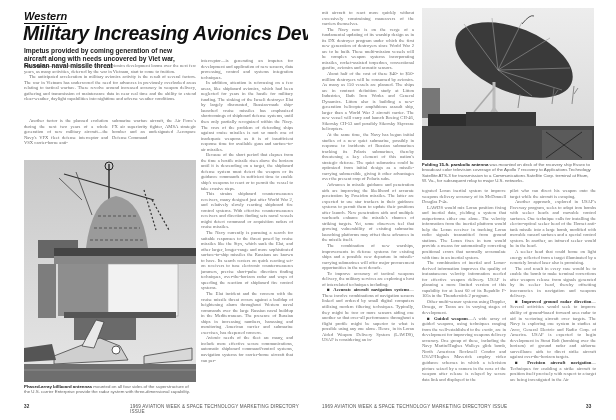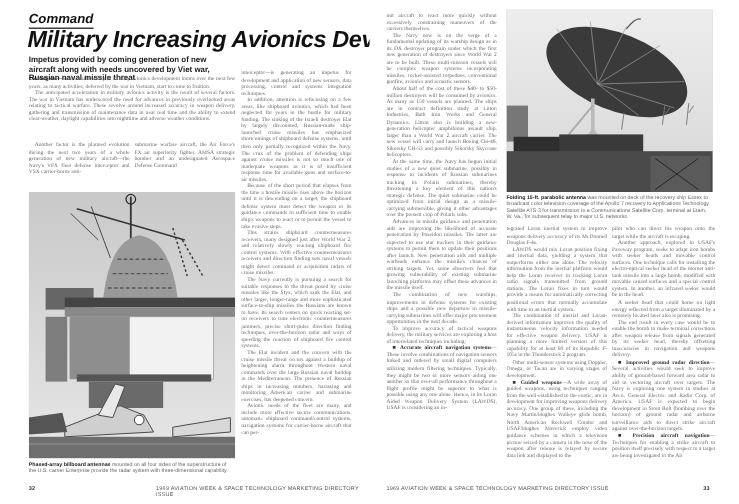--- a/index.html
+++ b/index.html
@@ -48,21 +48,21 @@
     position: absolute; top: 404px;
     font-family: "Liberation Sans", sans-serif; font-size: 4.6px; color: #555;
     letter-spacing: 0.2px;
   }
   .pagenum { font-weight: bold; color: #333; }
 </style>
 </head>
 <body>
 
 <div class="page page-left">
-  <div class="section-label">Command</div>
+  <div class="section-label">Western</div>
   <div class="headline">Military Increasing Avionics Development</div>
   <div class="deck">Impetus provided by coming generation of new aircraft along with needs uncovered by Viet war, Russian naval missile threat</div>
 
   <div class="col" style="left:24px; top:63px; width:172px; height:56px;">
     <p class="noindent"><b>Los Angeles—</b><span>Substantial buildup in military avionics development looms over the next few years, as many activities, deferred by the war in Vietnam, start to come to fruition.</span></p>
     <p>The anticipated acceleration in military avionics activity is the result of several factors. The war in Vietnam has underscored the need for advances in previously overlooked areas relating to tactical warfare. These revolve around increased accuracy in weapon delivery, gathering and transmission of maintenance data in near real time and the ability to extend clear-weather, daylight capabilities into nighttime and adverse weather conditions.</p>
   </div>
 
   <div class="col" style="left:24px; top:118px; width:84px; height:36px;">
     <p>Another factor is the planned evolution during the next two years of a whole generation of new military aircraft—the Navy's VFX fleet defense interceptor and VSX carrier-borne anti-</p>

